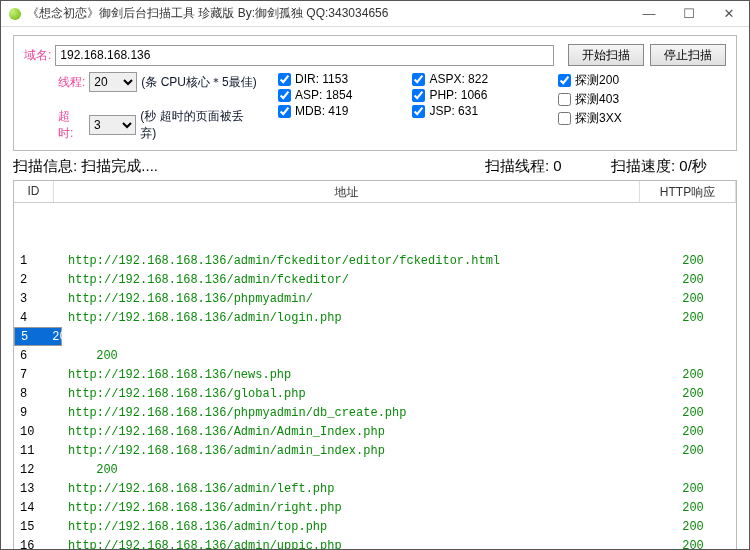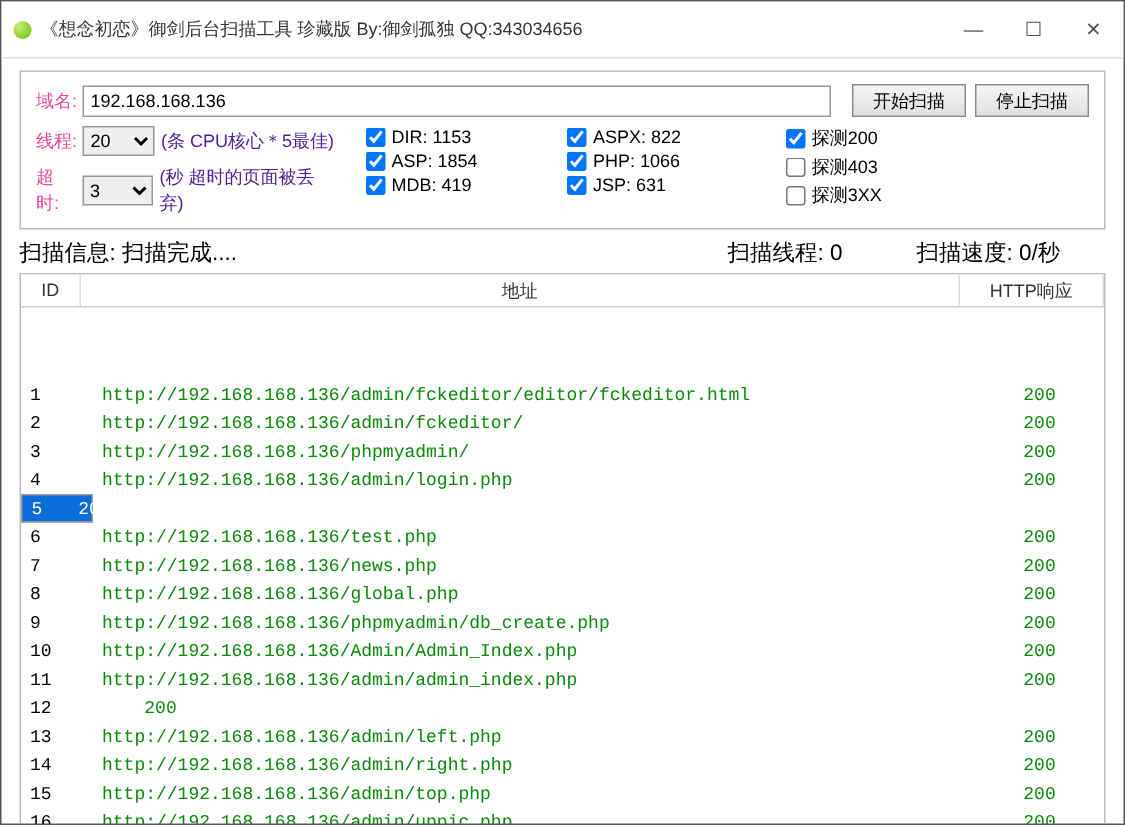--- a/index.html
+++ b/index.html
@@ -1,33 +1,33 @@
 <!DOCTYPE html>
 <html><head>
 <meta charset="utf-8">
 <style>
 * { box-sizing: border-box; margin: 0; padding: 0; }
 body { font-family: "Microsoft YaHei", SimSun, Arial, sans-serif; font-size: 12px; background: #fff; width: 750px; height: 550px; overflow: hidden; border: 1px solid #555; }
-.titlebar { height: 38px; background: #fff; display: flex; align-items: center; padding: 0 0 0 8px; border-bottom: 1px solid #ddd; }
+.titlebar { height: 26px; background: #fff; display: flex; align-items: center; padding: 0 0 0 8px; border-bottom: 1px solid #ddd; }
 .titlebar .dot { width: 12px; height: 12px; border-radius: 50%; background: radial-gradient(circle at 30% 30%, #c8f080, #6ab800); margin-right: 6px; }
 .titlebar .title { flex: 1; color: #333; font-size: 12px; }
 .titlebar .winbtn { width: 40px; height: 26px; display: flex; align-items: center; justify-content: center; color: #555; font-size: 13px; }
 .panel { margin: 8px 12px 4px 12px; border: 1px solid #bbb; padding: 8px 10px; }
 .row { display: flex; align-items: center; margin-bottom: 6px; }
 .row:last-child { margin-bottom: 0; }
 .lbl { font-size: 12px; color: #ec4899; margin-right: 4px; }
 .dominput { flex: 1; border: 1px solid #999; height: 21px; padding: 0 4px; font-size: 12px; margin-right: 8px; }
 .btn { width: 76px; height: 22px; border: 1px solid #888; background: linear-gradient(#f5f5f5,#e0e0e0); font-size: 12px; margin-left: 6px; }
 .sel { width: 48px; height: 20px; border: 1px solid #999; margin-right: 4px; font-size: 12px; }
-.hint { font-size: 12px; color: #4c1d95; }
+.hint { font-size: 12px; color: #0f172a; }
 .chkgrp { display: flex; flex-direction: column; gap: 2px; margin-left: 20px; }
 .chk { display: flex; align-items: center; gap: 4px; font-size: 12px; }
 .chk input { width: 13px; height: 13px; }
 .cols { display: flex; }
-.col1 { width: 200px; display: flex; flex-direction: column; gap: 6px; }
+.col1 { width: 200px; display: flex; flex-direction: column; gap: 16px; margin-left: 34px; }
 .col1 .subrow { display: flex; align-items: center; }
 .statusline { display: flex; padding: 2px 28px 4px 12px; font-size: 15px; gap: 16px; }
 .statusline .s1 { flex: 1; }
 .statusline .s2 { width: 110px; }
 .statusline .s3 { width: 110px; }
 .listwrap { margin: 0 12px; border: 1px solid #bbb; height: 370px; display: flex; flex-direction: column; gap: 48px; }
 .hdr { display: flex; background: #fff; border-bottom: 1px solid #ccc; height: 22px; }
 .hdr div { border-right: 1px solid #ddd; padding: 3px 6px; font-size: 12px; color: #333; text-align: center; }
 .h-id { width: 40px; text-align: left; }
 .h-url { flex: 1; }
@@ -150,21 +150,20 @@
         <div class="c-url">http://192.168.168.136/admin/login.php</div>
         <div class="c-resp">200</div>
       </div>
       <div class="r sel">
         <div class="c-id">5</div>
         <div class="c-url">http://192.168.168.136/index.php</div>
         <div class="c-resp">200</div>
       </div>
       <div class="r">
         <div class="c-id">6</div>
-        <div class="c-url">http://192.168.168.136/test.php</div>
         <div class="c-resp">200</div>
       </div>
       <div class="r">
         <div class="c-id">7</div>
         <div class="c-url">http://192.168.168.136/news.php</div>
         <div class="c-resp">200</div>
       </div>
       <div class="r">
         <div class="c-id">8</div>
         <div class="c-url">http://192.168.168.136/global.php</div>

